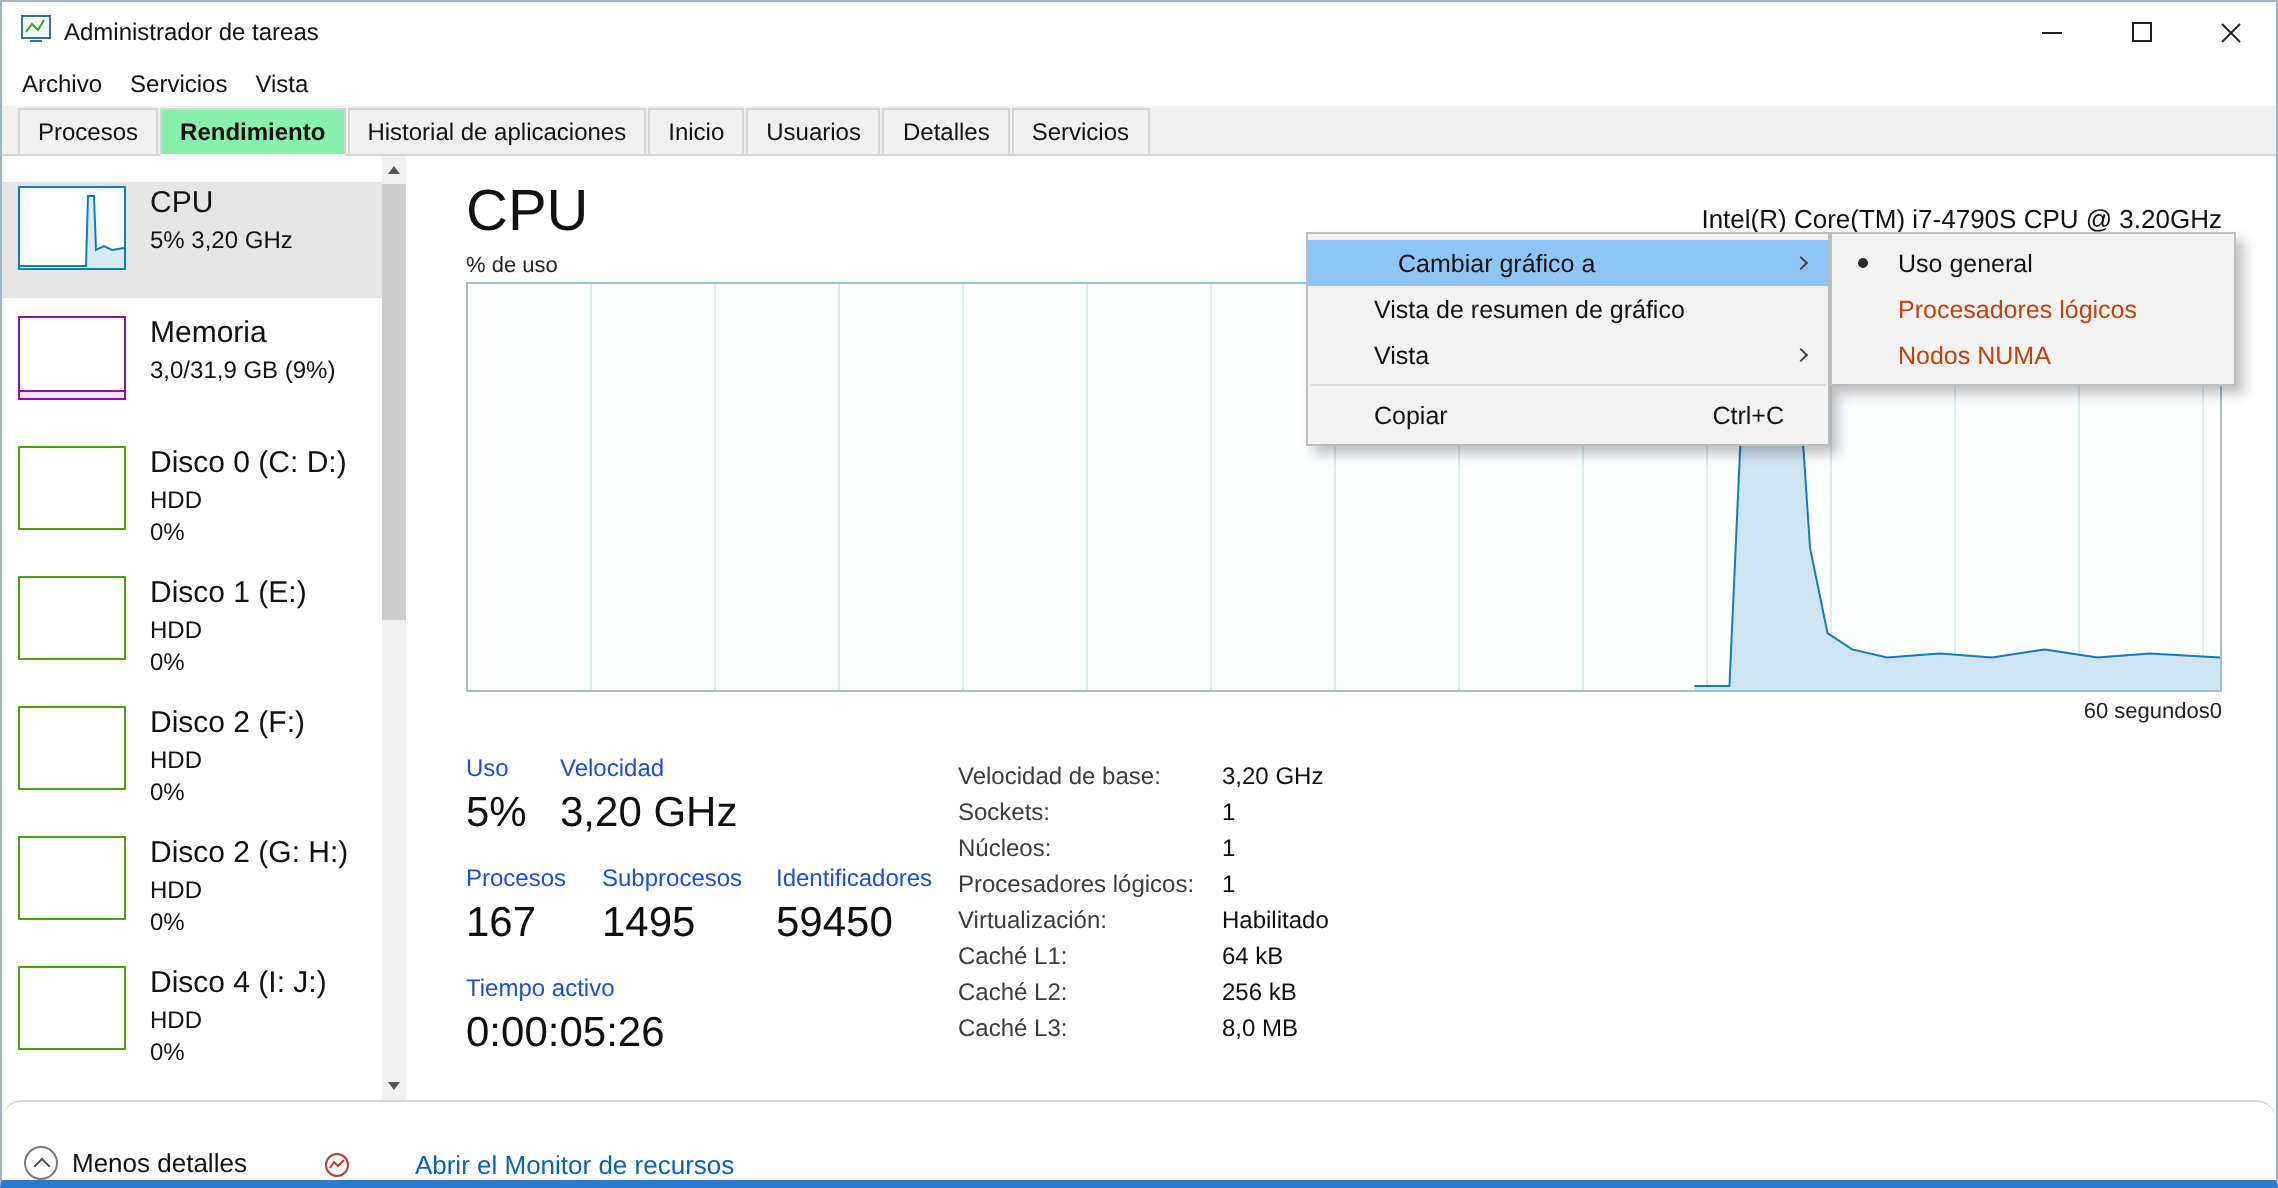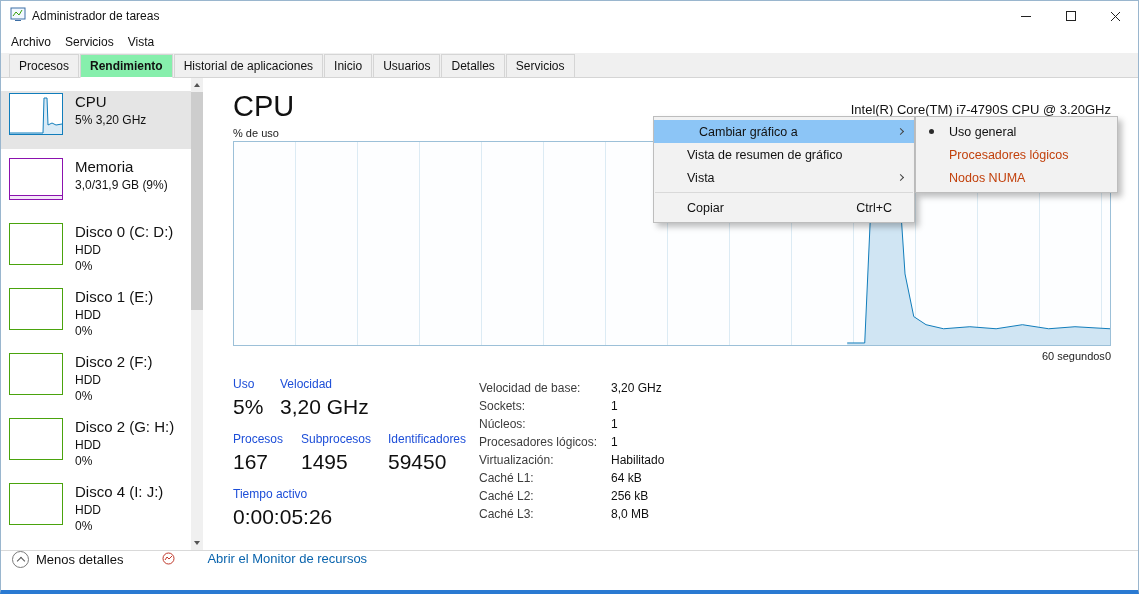--- a/index.html
+++ b/index.html
@@ -73,22 +73,22 @@
   .srow { display:flex; margin-bottom:13px; }
   .scell-1 { width:47px; } .scell-2 { width:68px; } .scell-3 { width:87px; }
   .sl { font-size:12px; color:#1d4ed8; line-height:14px; white-space:nowrap; }
   .sv { font-size:21px; color:#0f0f0f; margin-top:4px; white-space:nowrap; }
   .stats-right { padding-top:2px; }
   .drow { display:flex; font-size:12px; line-height:18px; }
   .dl { width:132px; color:#3c3c3c; white-space:nowrap; }
   .dv { color:#0f0f0f; white-space:nowrap; }
 
   
-  .footer { height:40px; border-top:1px solid #d9d9d9; display:flex; align-items:flex-start;
-            padding-left:11px; flex-shrink:0; }
+  .footer { height:40px; border-top:1px solid #d9d9d9; display:flex; align-items:flex-end;
+            padding-left:11px; flex-shrink:0;border-radius:10px; }
   .chev-circle { width:17px; height:17px; border:1px solid #7a7a7a; border-radius:50%; position:relative; }
   .chev-circle::after { content:""; position:absolute; left:5px; top:6px; width:5px; height:5px;
             border-top:1px solid #555; border-left:1px solid #555; transform:rotate(45deg); }
   .footer-label { font-size:13px; margin-left:7px; }
   .resmon { display:flex; align-items:center; margin-left:38px;gap:24px; }
   .resmon-label { font-size:13px; color:var(--link_blue,#0a64ad); margin-left:7px; }
 
   
   .menu { position:absolute; z-index:20; background:#f2f2f2; border:1px solid #bdbdbd;
           box-shadow:4px 4px 6px rgba(0,0,0,.25); padding:3px 0; font-size:12.5px; }

